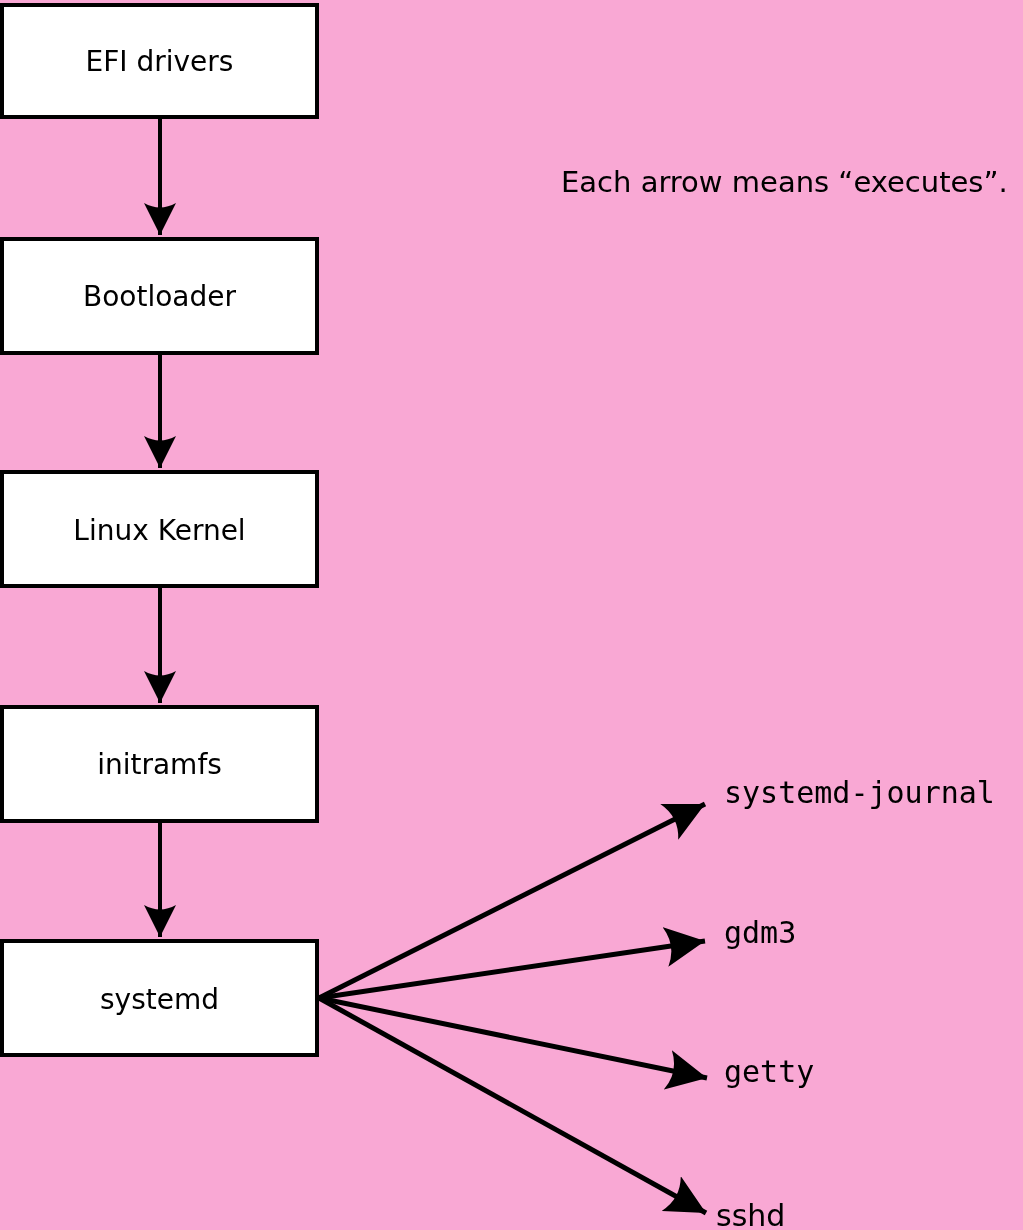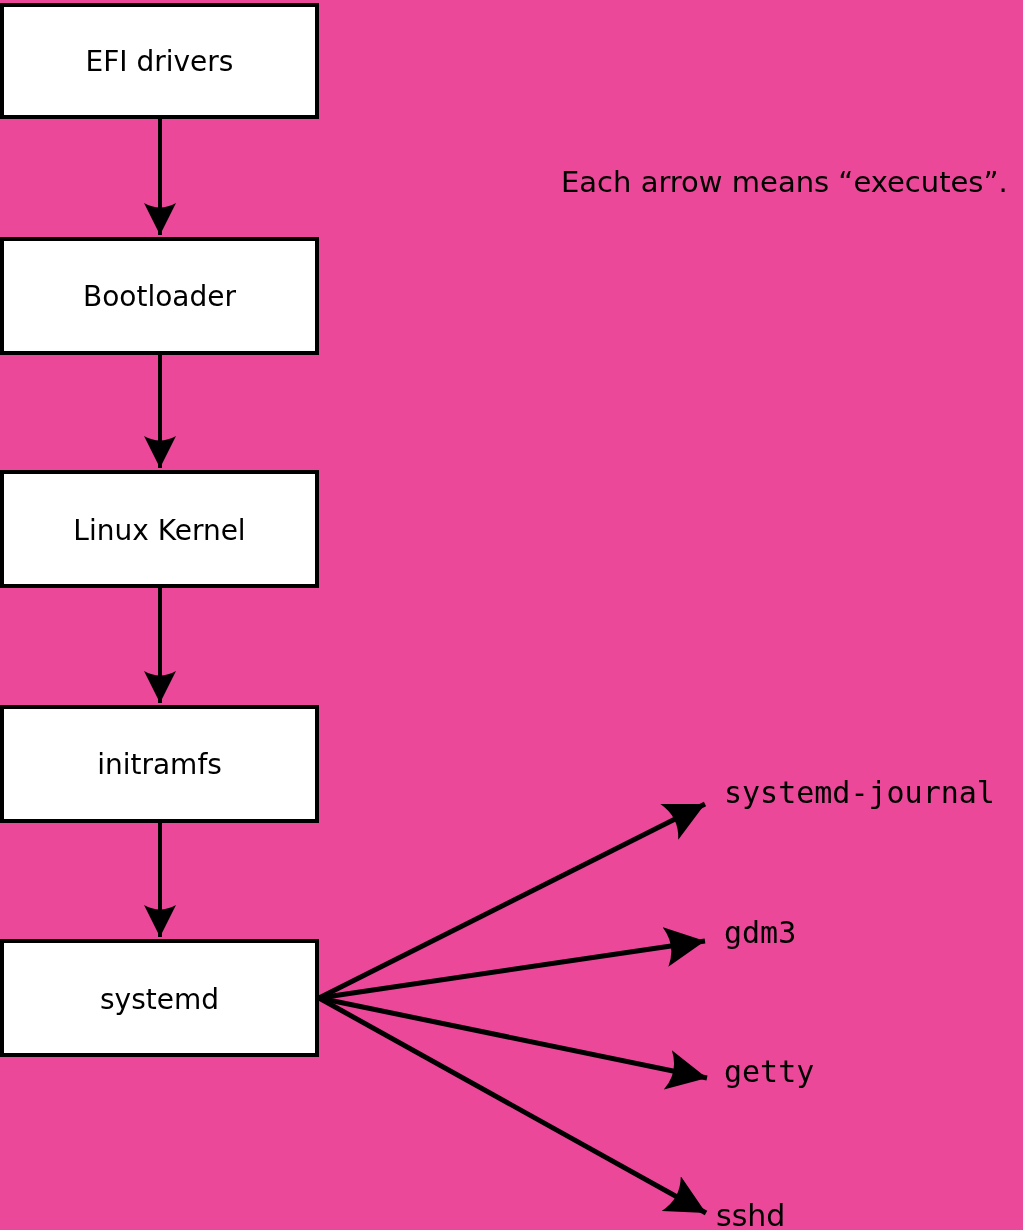--- a/index.html
+++ b/index.html
@@ -4,21 +4,21 @@
 <style>
   html, body {
     margin: 0;
     padding: 0;
     background: #ffffff;
   }
   .canvas {
     position: relative;
     width: 1023px;
     height: 1230px;
-    background: #ec4899;
+    background: #f9a8d4;
     overflow: hidden;
   }
   svg { display: block; }
   .box-label {
     font-family: "DejaVu Sans", "Liberation Sans", sans-serif;
     font-size: 28px;
     fill: #000000;
   }
   .note-label {
     font-family: "DejaVu Sans", "Liberation Sans", sans-serif;

